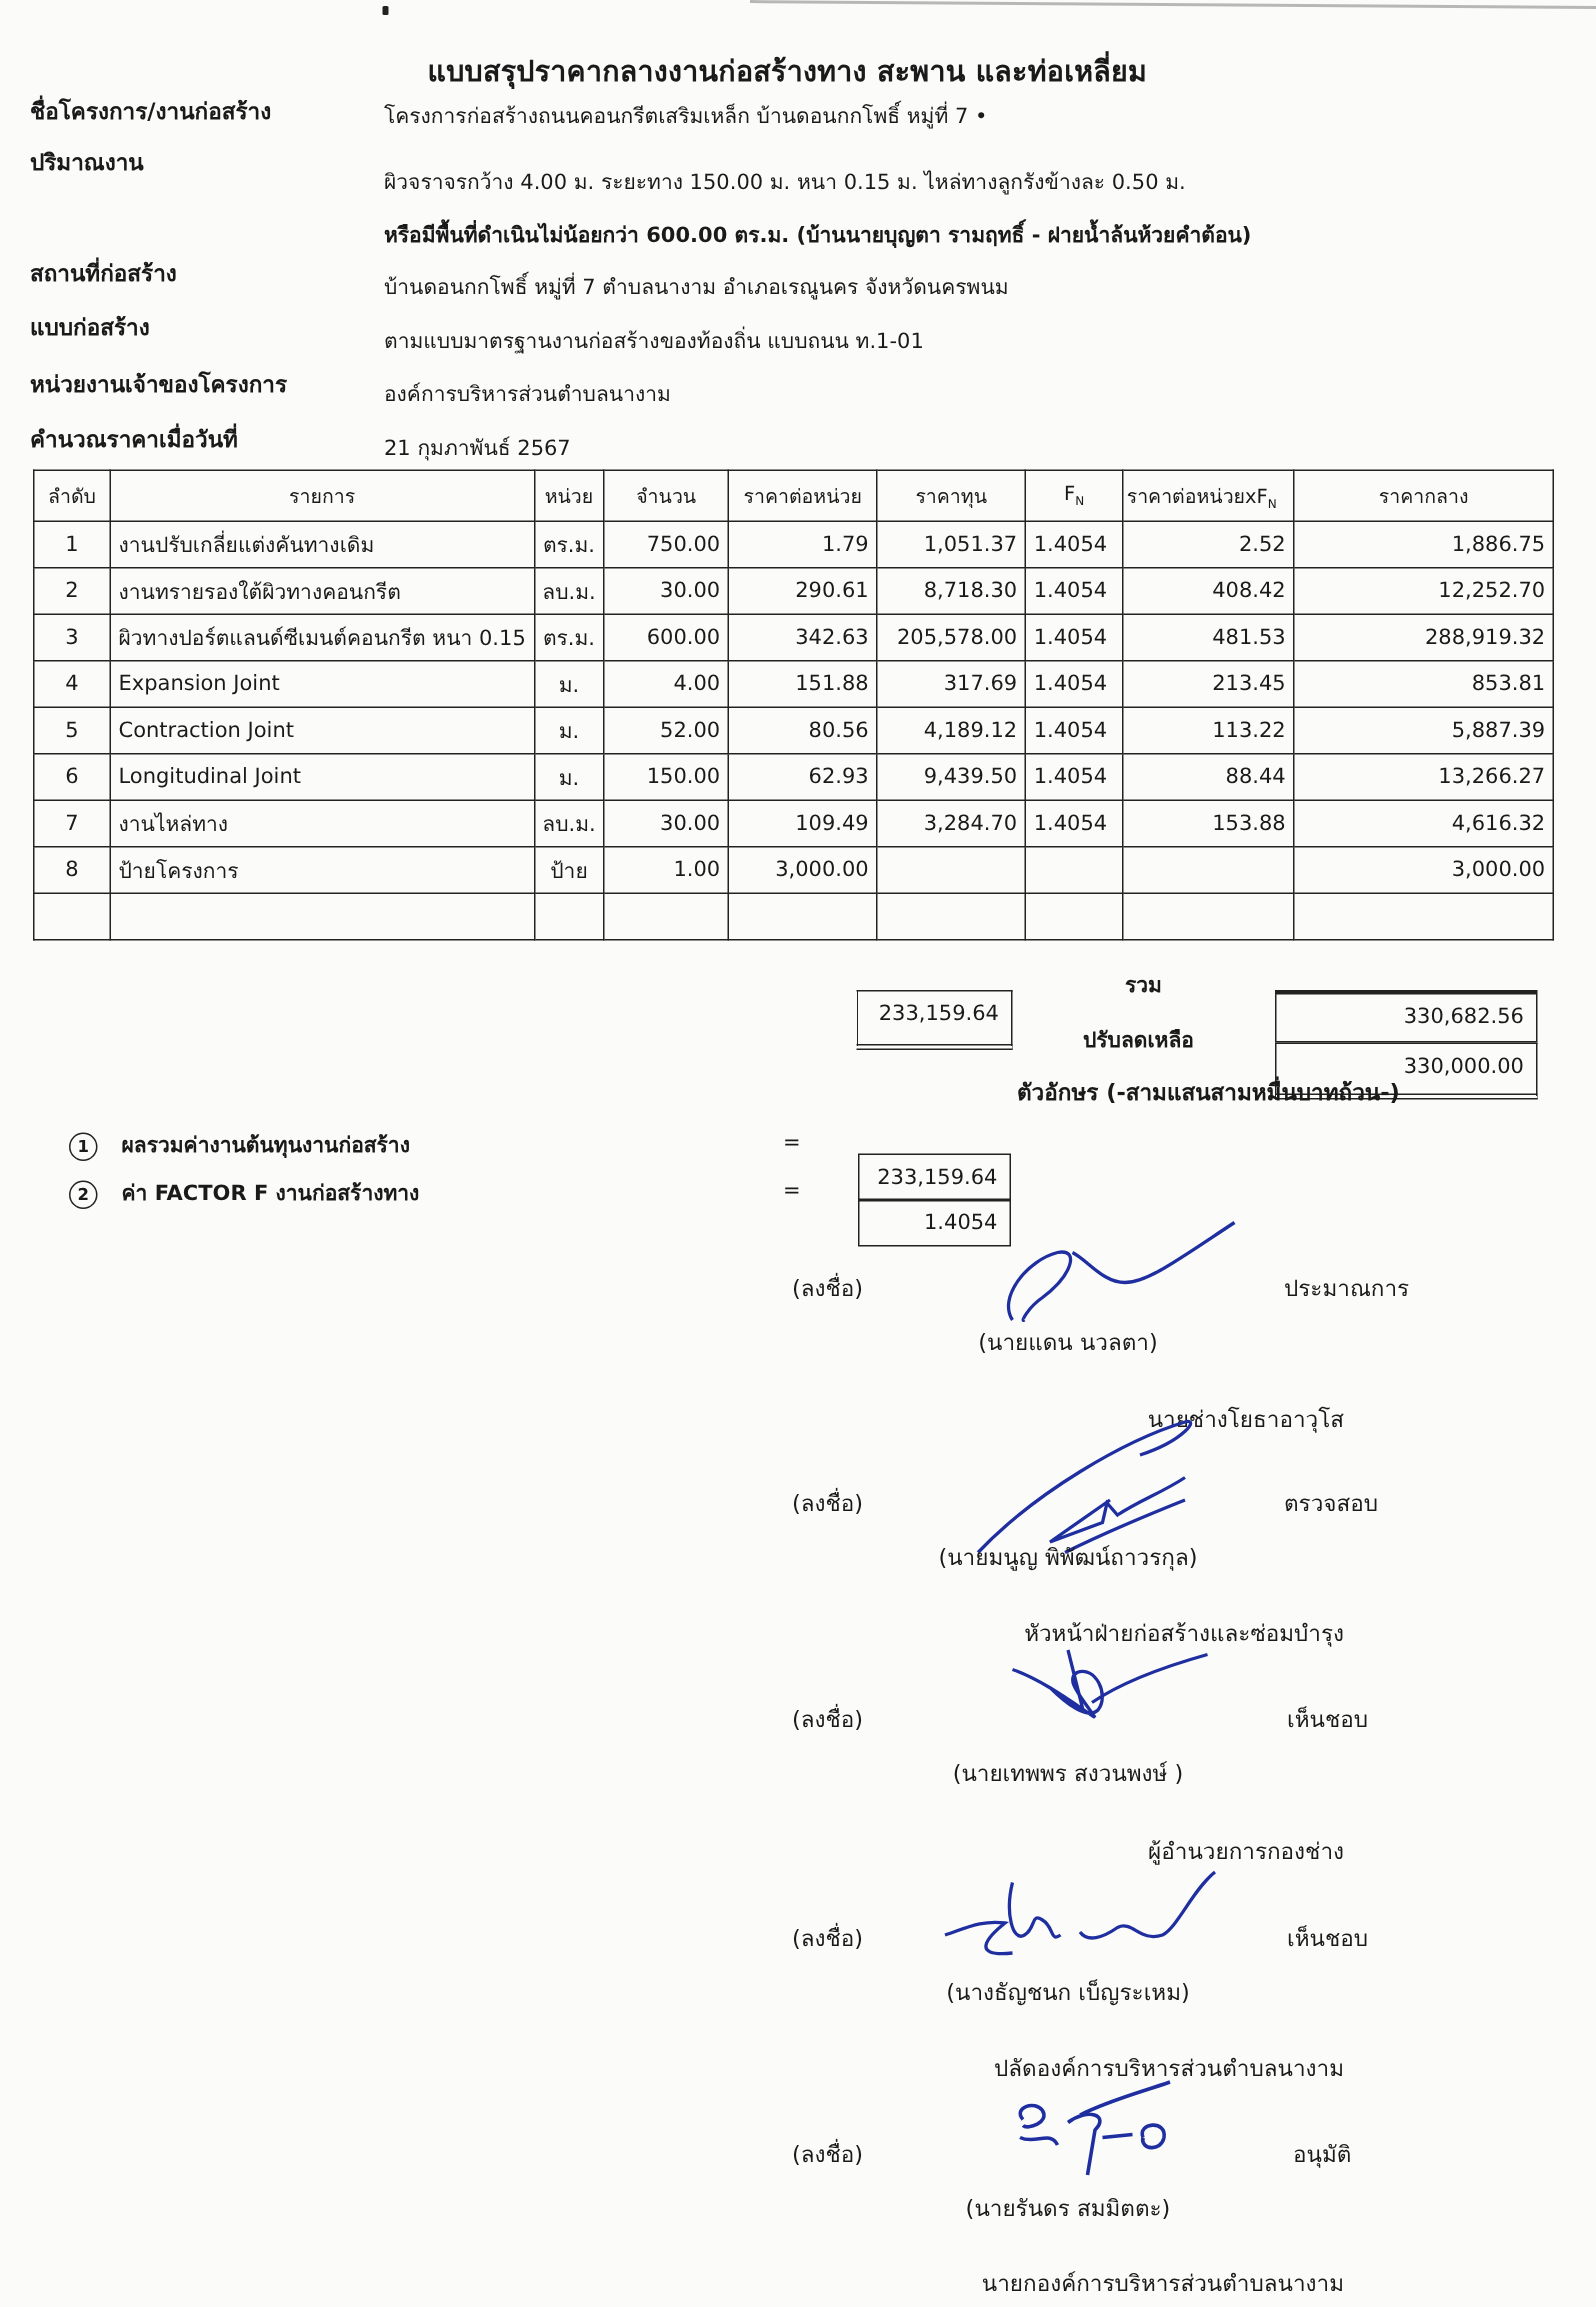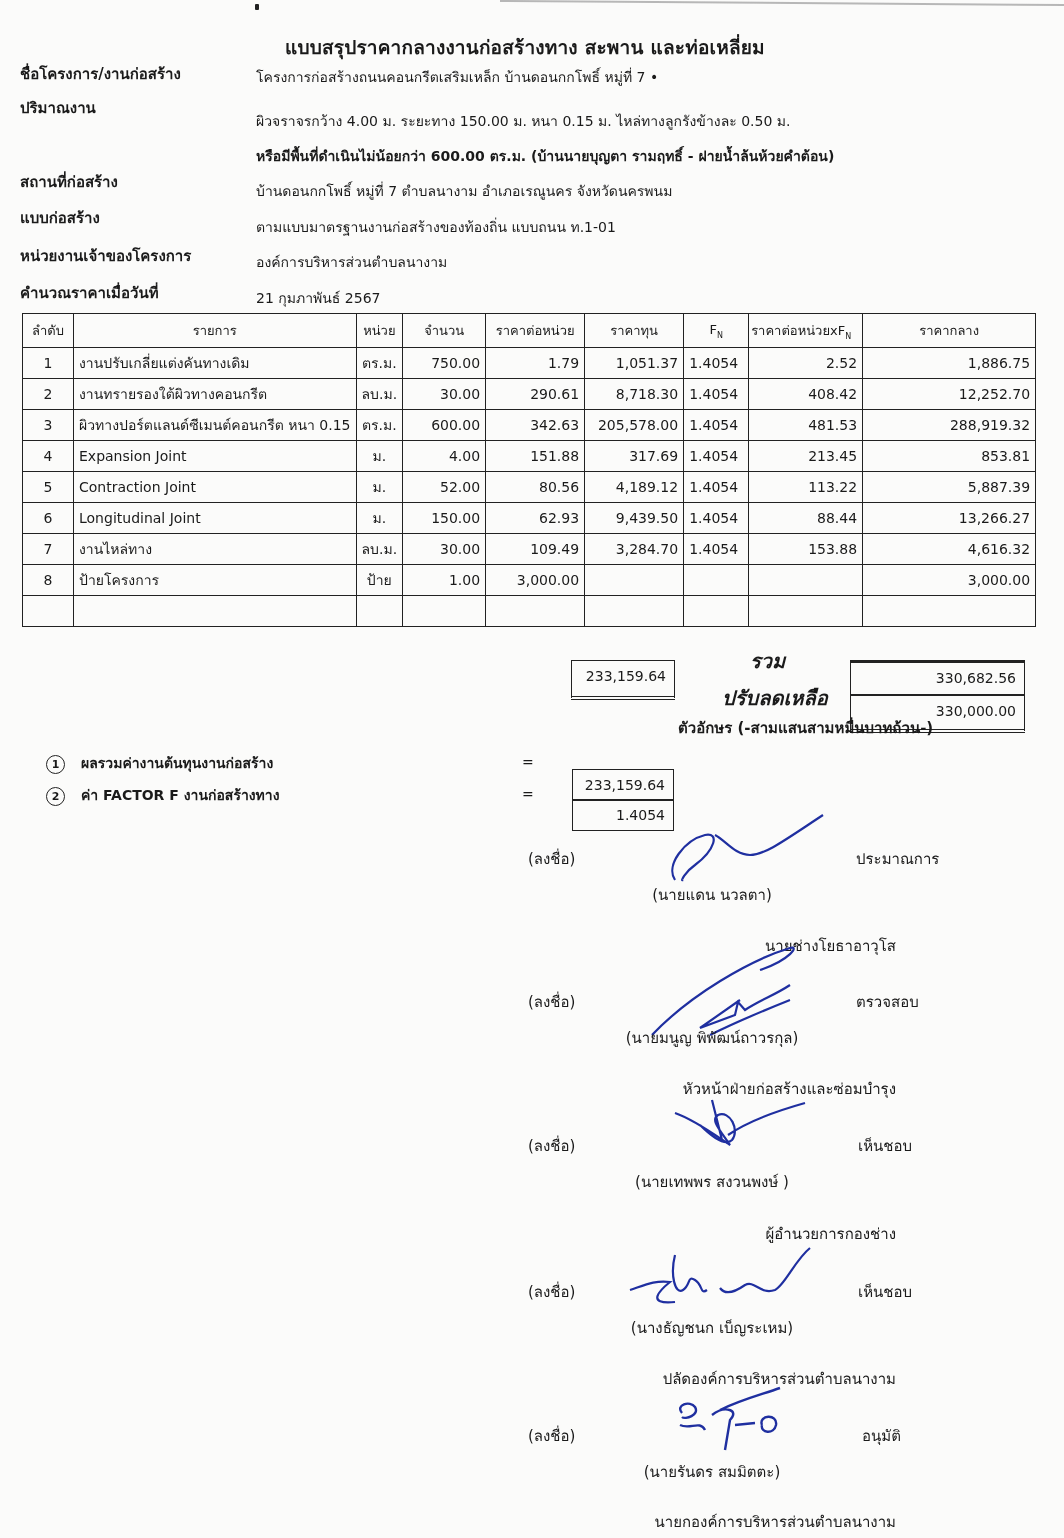--- a/index.html
+++ b/index.html
@@ -24,21 +24,21 @@
   .c-qty { width: 72px; text-align: right; }
   .c-up { width: 88px; text-align: right; }
   .c-cost { width: 88px; text-align: right; }
   .c-fn { width: 54px; text-align: left; }
   .c-upf { width: 103px; text-align: right; }
   .c-mid { width: 162px; text-align: right; }
   sub { font-size: 8px; }
 
   .box { position: absolute; border: 1.6px solid #222; font-size: 14px; text-align: right; padding: 0 8px; box-sizing: border-box; line-height: 30px; margin-top: 22px; }
   .dbl { border-bottom: 4px double #222; }
-  .sum-label { position: absolute; font-size: 20px; font-weight: bold; font-style: italic; }
+  .sum-label { position: absolute; font-size: 14px; font-weight: bold; }
   .words { position: absolute; left: 678px; top: 716px; font-size: 15px; font-weight: bold; text-align: center; }
 
   .fact-row { position: absolute; left: 46px; font-size: 14px; font-weight: bold; }
   .circ { display: inline-block; width: 17px; height: 17px; border: 1.6px solid #222; border-radius: 50%; text-align: center; line-height: 17px; font-size: 11px; margin-right: 16px; vertical-align: middle; }
   .eq { position: absolute; left: 522px; font-size: 14px; }
 
   .sig-pre { position: absolute; left: 528px; font-size: 15px; }
   .sig-role { position: absolute; font-size: 15px; }
   .sig-name { position: absolute; font-size: 15px; width: 400px; text-align: center; left: 512px; }
   .sig-title { position: absolute; font-size: 15px; width: 400px; text-align: right; left: 496px; margin-top: 16px; }

